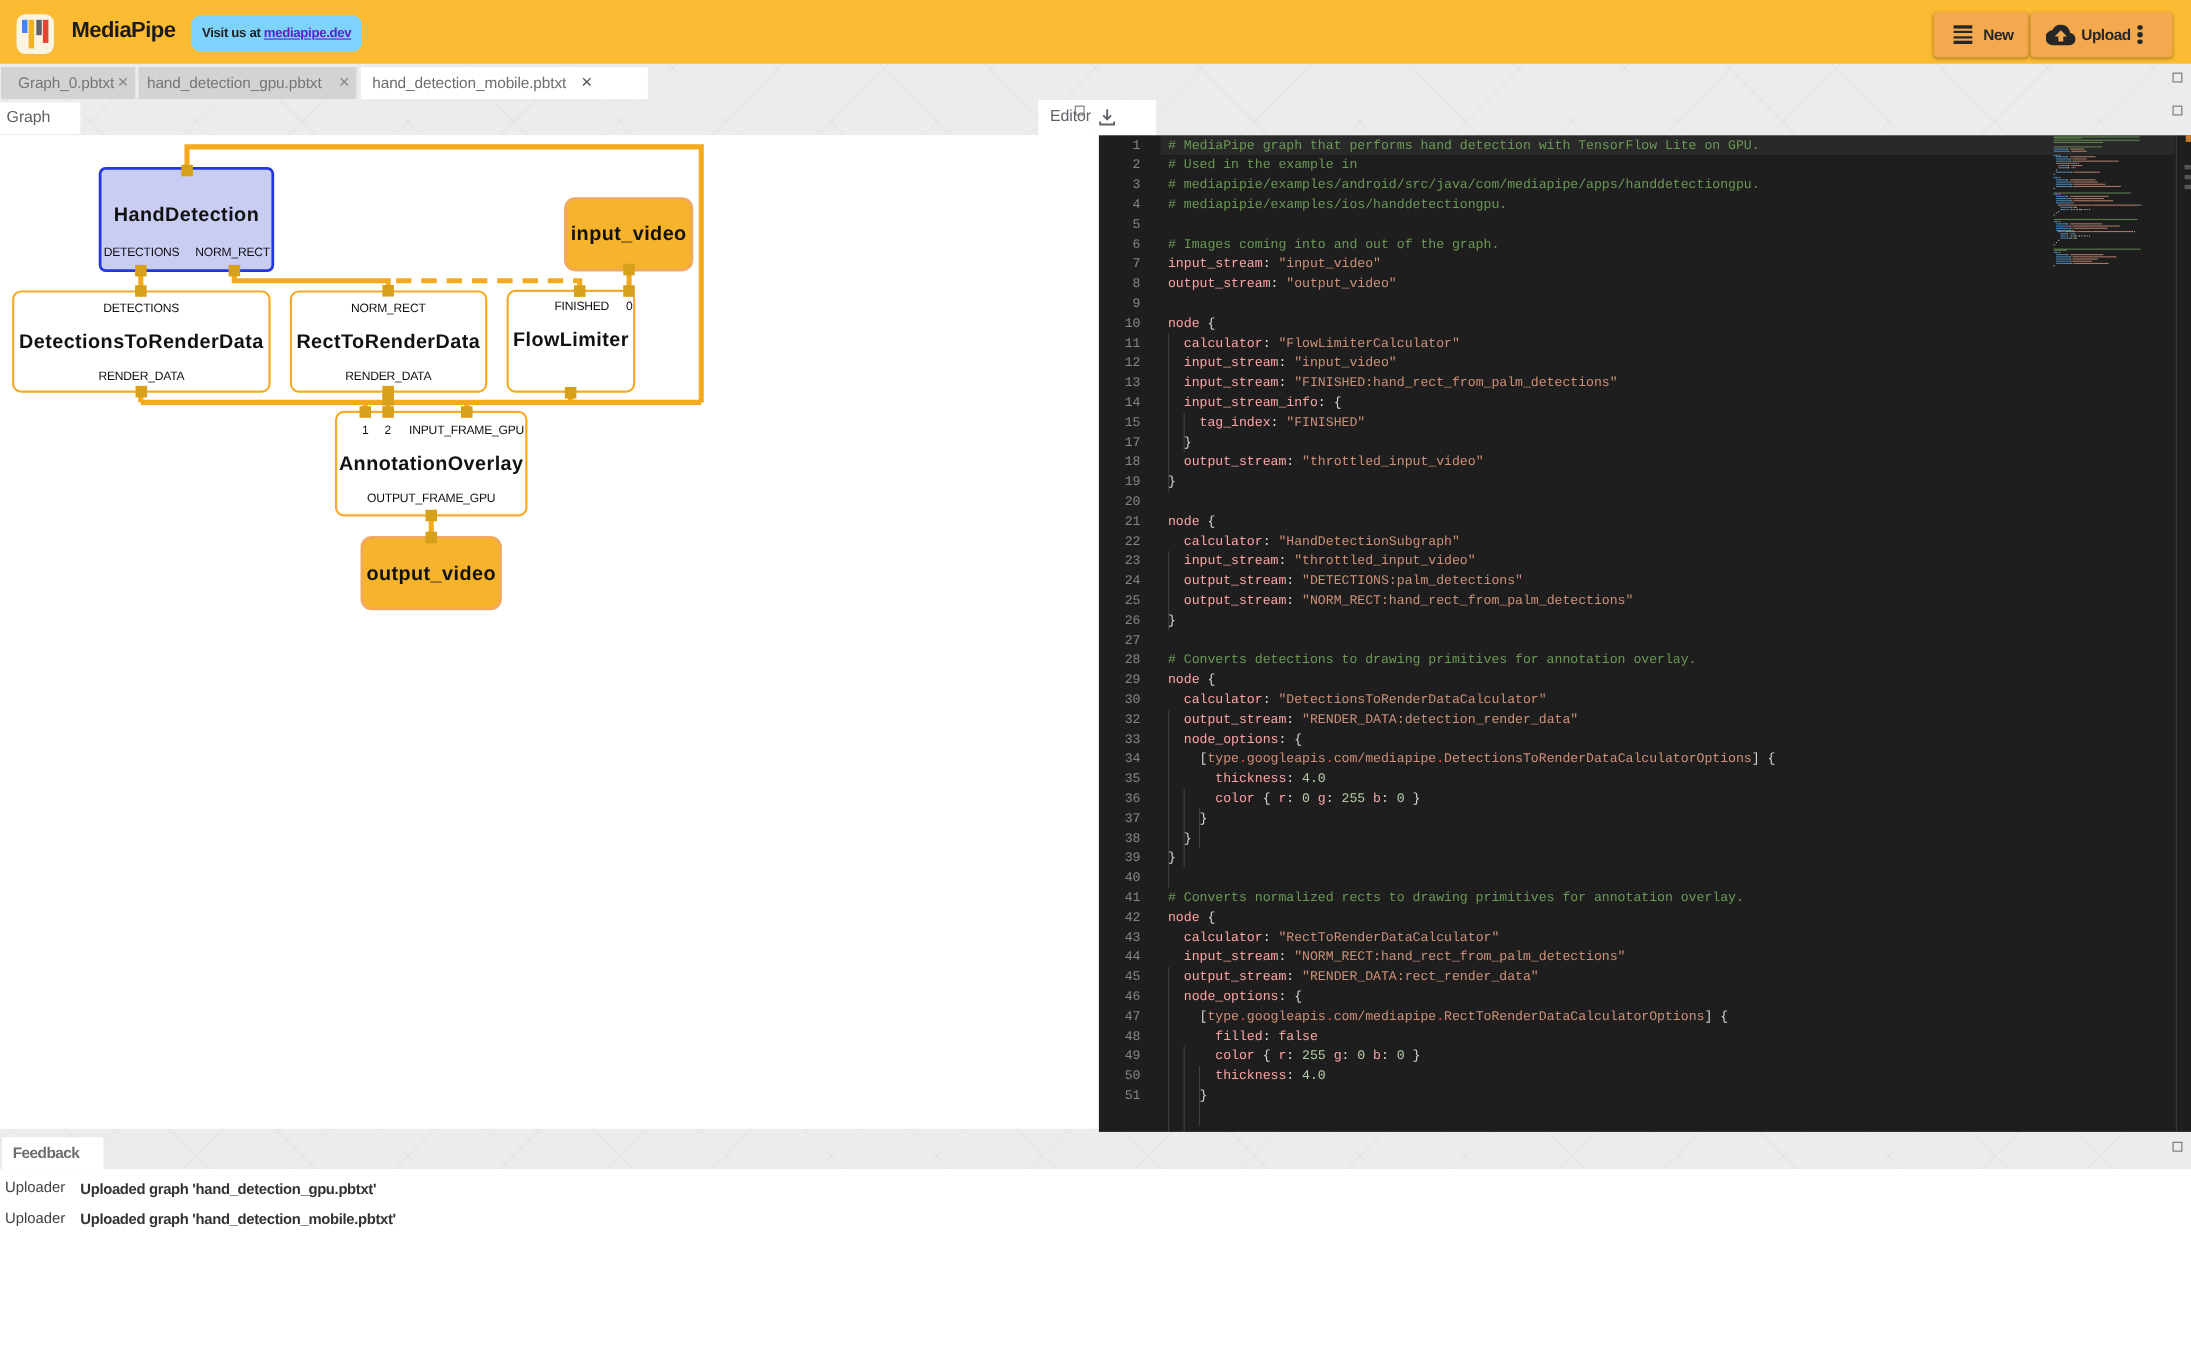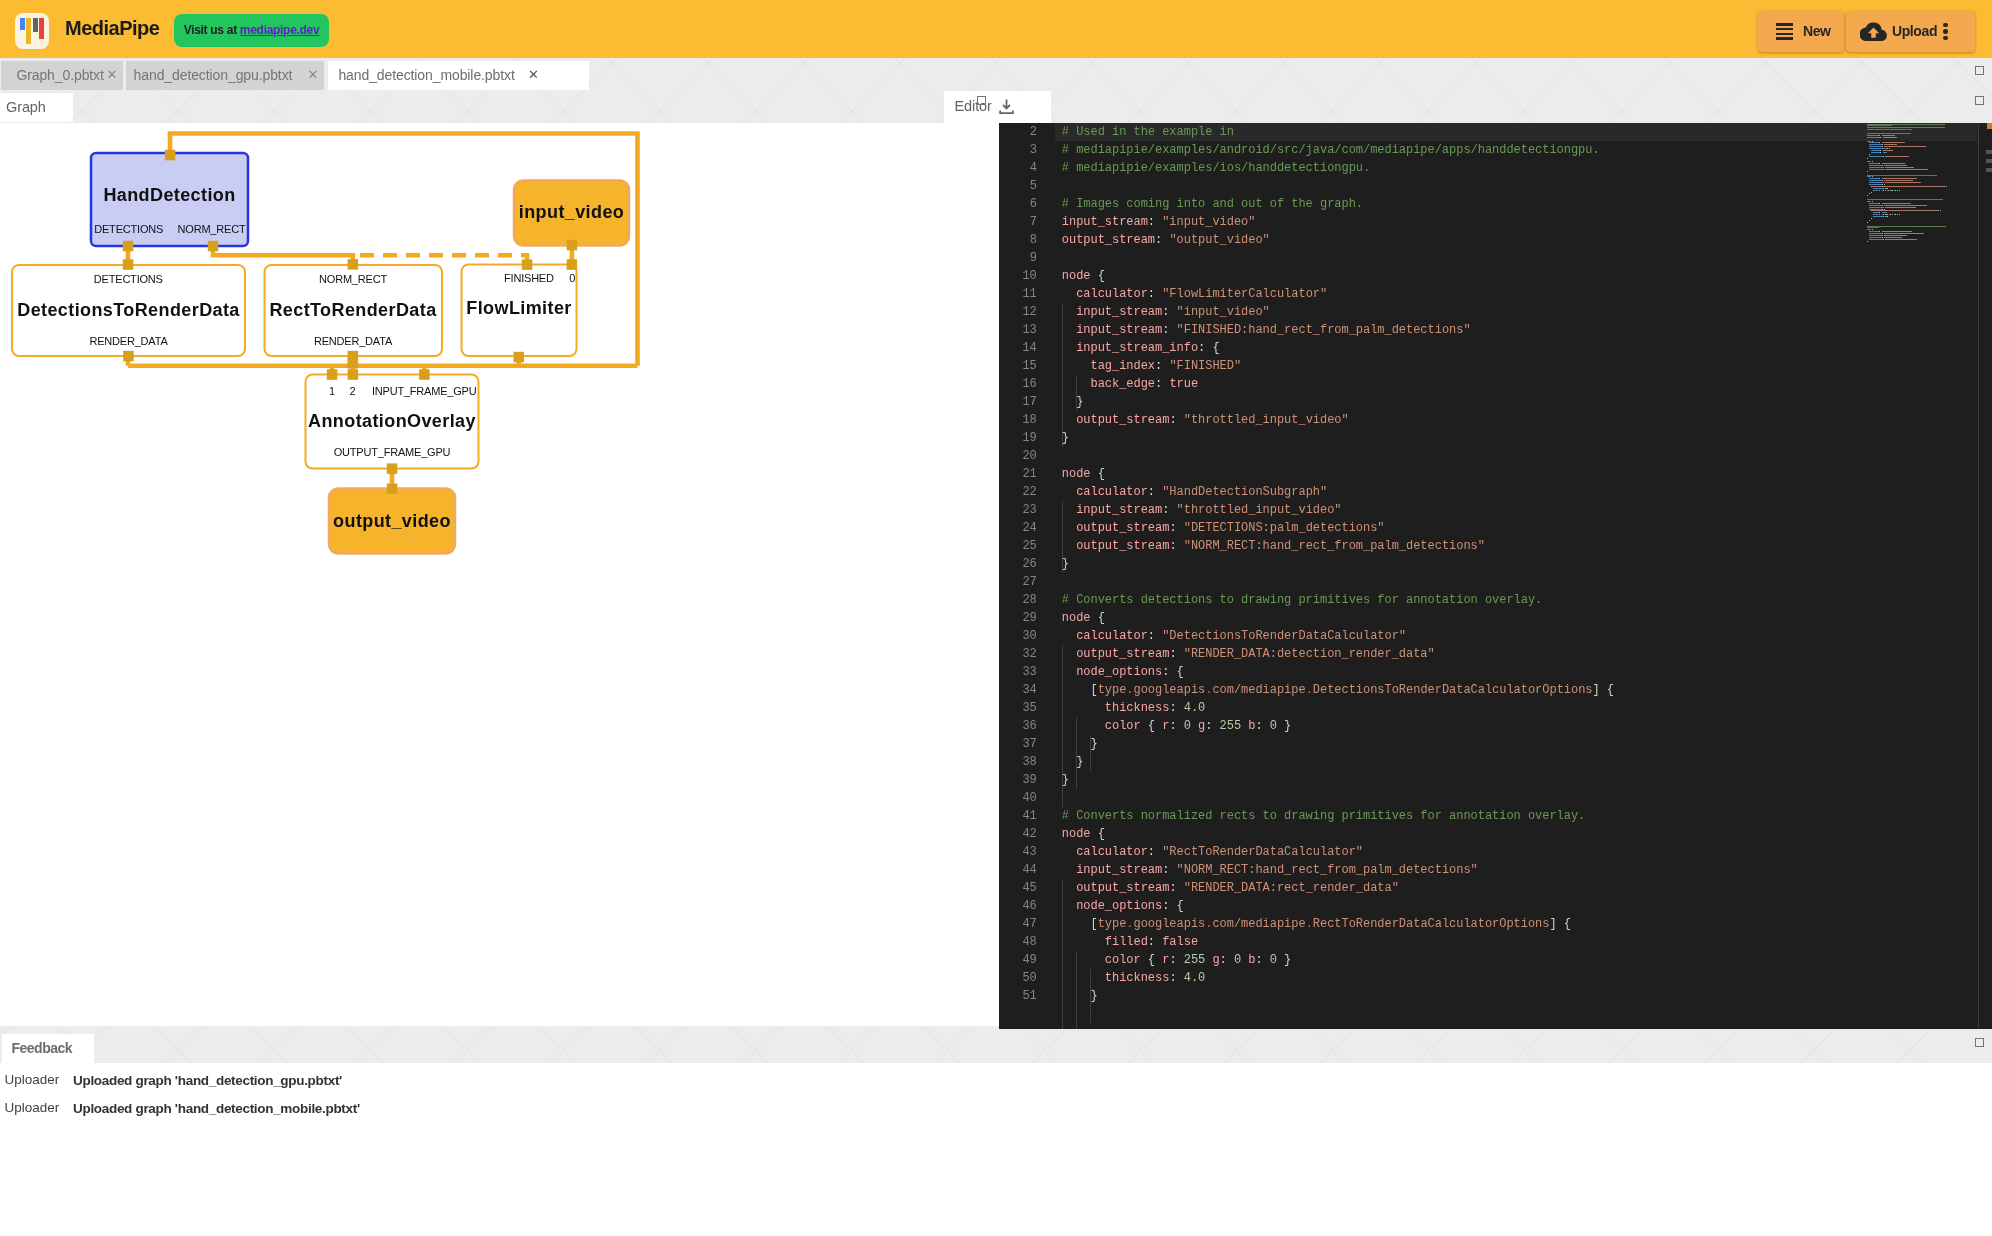--- a/index.html
+++ b/index.html
@@ -1,19 +1,19 @@
 <!DOCTYPE html>
 <html><head><meta charset="utf-8"><style>
 *{margin:0;padding:0;box-sizing:border-box}
 html,body{width:1992px;height:1236px;overflow:hidden;background:#fff;font-family:"Liberation Sans",sans-serif}
 #header{position:absolute;left:0;top:0;width:1992px;height:58px;background:#FBBB32}
 #logo{position:absolute;left:15px;top:13px;width:34px;height:36px;background:#FBF4E1;border-radius:8px}
 #logo div{position:absolute}
 #brand{position:absolute;left:65px;top:17px;font-size:20px;font-weight:bold;color:#1b1b1b;letter-spacing:-0.5px}
-#visit{position:absolute;left:174px;top:14px;width:155px;height:33px;background:#22c55e;border-radius:8px;font-size:12px;letter-spacing:-0.3px;font-weight:bold;color:#202124;text-align:center;line-height:33px;white-space:nowrap}
+#visit{position:absolute;left:174px;top:14px;width:155px;height:33px;background:#7dd3fc;border-radius:8px;font-size:12px;letter-spacing:-0.3px;font-weight:bold;color:#202124;text-align:center;line-height:33px;white-space:nowrap}
 #visit a{color:#5E21C9;text-decoration:underline}
 .topbtn{position:absolute;top:11px;height:41px;background:#F5A94F;border-radius:4px;box-shadow:0 1px 3px rgba(60,30,0,.35);color:#262626;font-size:14px;letter-spacing:-0.4px;font-weight:bold}
 #btn-new{left:1758px;width:86px}
 #btn-upload{left:1846px;width:129px}
 .hline{position:absolute;left:18px;width:17px;height:2.6px;background:#262626}
 #tabrow{position:absolute;left:0;top:58px;width:1992px;height:64.5px;background:#ECECEC;
   background-image:repeating-linear-gradient(45deg,rgba(0,0,0,0) 0 66px,rgba(0,0,0,0.02) 66px 68px),repeating-linear-gradient(-45deg,rgba(0,0,0,0) 0 66px,rgba(0,0,0,0.02) 66px 68px)}
 .ftab{position:absolute;top:61px;height:29px;white-space:nowrap;background:#D3D3D3;color:#767676;font-size:14px;letter-spacing:-0.1px;line-height:29px}
 .ftab .x{color:#888;font-size:13px;position:absolute;top:-1px;letter-spacing:0}
 .ptab{position:absolute;background:#fff;color:#5f6368;font-size:14.5px;letter-spacing:-0.1px}
@@ -145,35 +145,35 @@
   <div class="ig" style="left:62.4px;top:180.5px;height:144.0px"></div>
     <div class="ig" style="left:62.4px;top:378.5px;height:72.0px"></div>
     <div class="ig" style="left:62.4px;top:522.5px;height:162.0px"></div>
     <div class="ig" style="left:62.4px;top:756.5px;height:149.5px"></div>
     <div class="ig" style="left:76.9px;top:252.5px;height:36.0px"></div>
     <div class="ig" style="left:76.9px;top:594.5px;height:72.0px"></div>
     <div class="ig" style="left:76.9px;top:828.5px;height:77.5px"></div>
     <div class="ig" style="left:91.0px;top:612.5px;height:36.0px"></div>
     <div class="ig" style="left:91.0px;top:846.5px;height:54.0px"></div>
   <div id="codewrap">
+<div class="cl"><span class="num">1</span><span class="ct"><span class="c"># MediaPipe graph that performs hand detection with TensorFlow Lite on GPU.</span></span></div>
 <div class="cl"><span class="num">2</span><span class="ct"><span class="c"># Used in the example in</span></span></div>
 <div class="cl"><span class="num">3</span><span class="ct"><span class="c"># mediapipie/examples/android/src/java/com/mediapipe/apps/handdetectiongpu.</span></span></div>
 <div class="cl"><span class="num">4</span><span class="ct"><span class="c"># mediapipie/examples/ios/handdetectiongpu.</span></span></div>
 <div class="cl"><span class="num">5</span><span class="ct"></span></div>
 <div class="cl"><span class="num">6</span><span class="ct"><span class="c"># Images coming into and out of the graph.</span></span></div>
 <div class="cl"><span class="num">7</span><span class="ct"><span class="k">input_stream</span><span class="p">:</span><span class="p"> </span><span class="s">"input_video"</span></span></div>
 <div class="cl"><span class="num">8</span><span class="ct"><span class="k">output_stream</span><span class="p">:</span><span class="p"> </span><span class="s">"output_video"</span></span></div>
 <div class="cl"><span class="num">9</span><span class="ct"></span></div>
 <div class="cl"><span class="num">10</span><span class="ct"><span class="k">node</span><span class="p"> {</span></span></div>
 <div class="cl"><span class="num">11</span><span class="ct"><span class="p">  </span><span class="k">calculator</span><span class="p">:</span><span class="p"> </span><span class="s">"FlowLimiterCalculator"</span></span></div>
 <div class="cl"><span class="num">12</span><span class="ct"><span class="p">  </span><span class="k">input_stream</span><span class="p">:</span><span class="p"> </span><span class="s">"input_video"</span></span></div>
 <div class="cl"><span class="num">13</span><span class="ct"><span class="p">  </span><span class="k">input_stream</span><span class="p">:</span><span class="p"> </span><span class="s">"FINISHED:hand_rect_from_palm_detections"</span></span></div>
 <div class="cl"><span class="num">14</span><span class="ct"><span class="p">  </span><span class="k">input_stream_info</span><span class="p">:</span><span class="p"> {</span></span></div>
 <div class="cl"><span class="num">15</span><span class="ct"><span class="p">    </span><span class="k">tag_index</span><span class="p">:</span><span class="p"> </span><span class="s">"FINISHED"</span></span></div>
-<div class="cl"><span class="num">16</span><span class="ct"><span class="p">    </span><span class="k">back_edge</span><span class="p">:</span><span class="p"> </span><span class="k">true</span></span></div>
 <div class="cl"><span class="num">17</span><span class="ct"><span class="p">  }</span></span></div>
 <div class="cl"><span class="num">18</span><span class="ct"><span class="p">  </span><span class="k">output_stream</span><span class="p">:</span><span class="p"> </span><span class="s">"throttled_input_video"</span></span></div>
 <div class="cl"><span class="num">19</span><span class="ct"><span class="p">}</span></span></div>
 <div class="cl"><span class="num">20</span><span class="ct"></span></div>
 <div class="cl"><span class="num">21</span><span class="ct"><span class="k">node</span><span class="p"> {</span></span></div>
 <div class="cl"><span class="num">22</span><span class="ct"><span class="p">  </span><span class="k">calculator</span><span class="p">:</span><span class="p"> </span><span class="s">"HandDetectionSubgraph"</span></span></div>
 <div class="cl"><span class="num">23</span><span class="ct"><span class="p">  </span><span class="k">input_stream</span><span class="p">:</span><span class="p"> </span><span class="s">"throttled_input_video"</span></span></div>
 <div class="cl"><span class="num">24</span><span class="ct"><span class="p">  </span><span class="k">output_stream</span><span class="p">:</span><span class="p"> </span><span class="s">"DETECTIONS:palm_detections"</span></span></div>
 <div class="cl"><span class="num">25</span><span class="ct"><span class="p">  </span><span class="k">output_stream</span><span class="p">:</span><span class="p"> </span><span class="s">"NORM_RECT:hand_rect_from_palm_detections"</span></span></div>
 <div class="cl"><span class="num">26</span><span class="ct"><span class="p">}</span></span></div>

